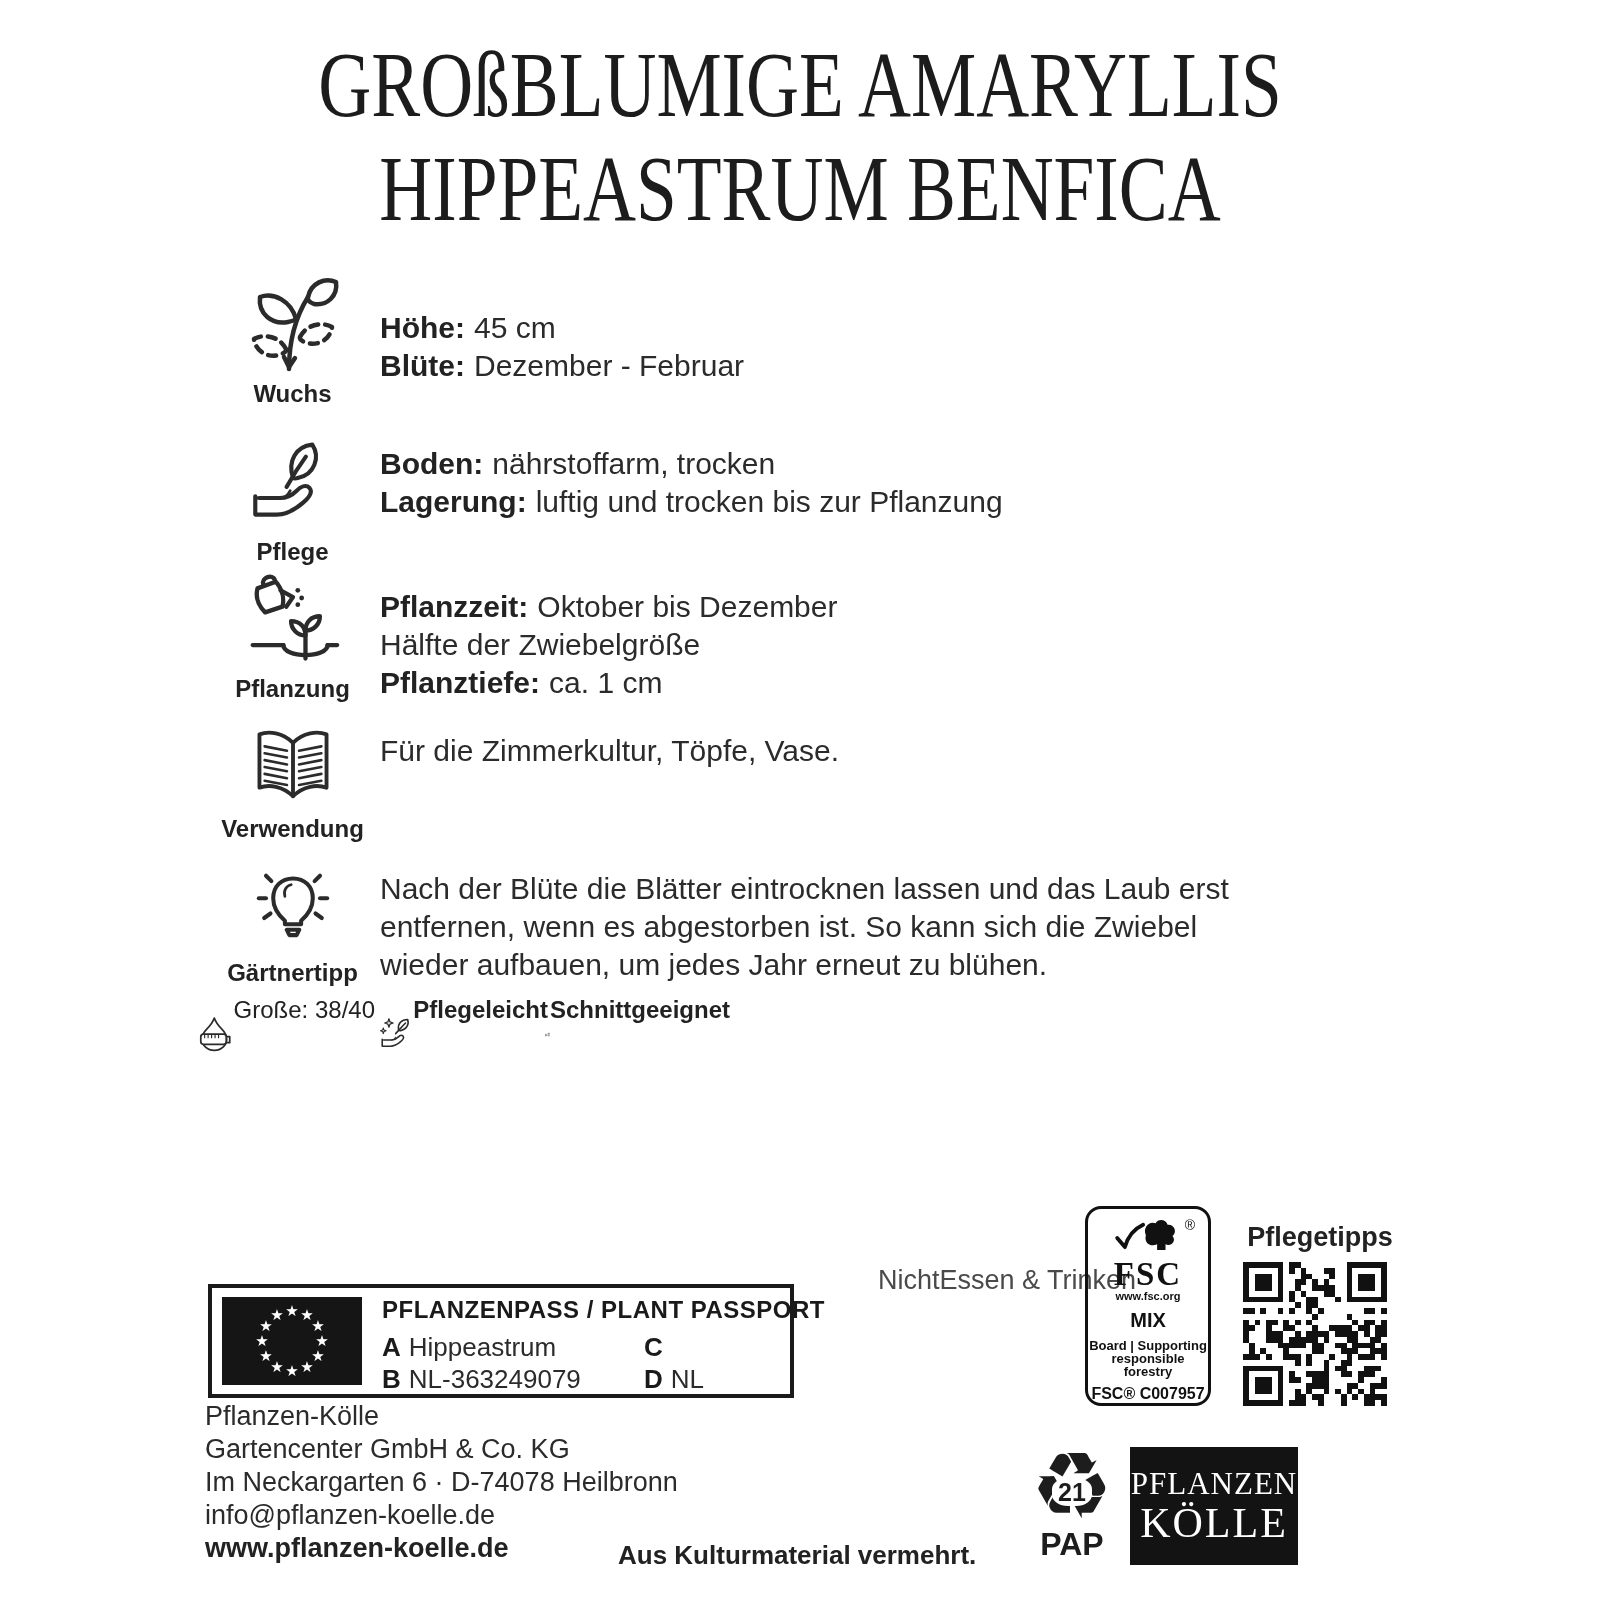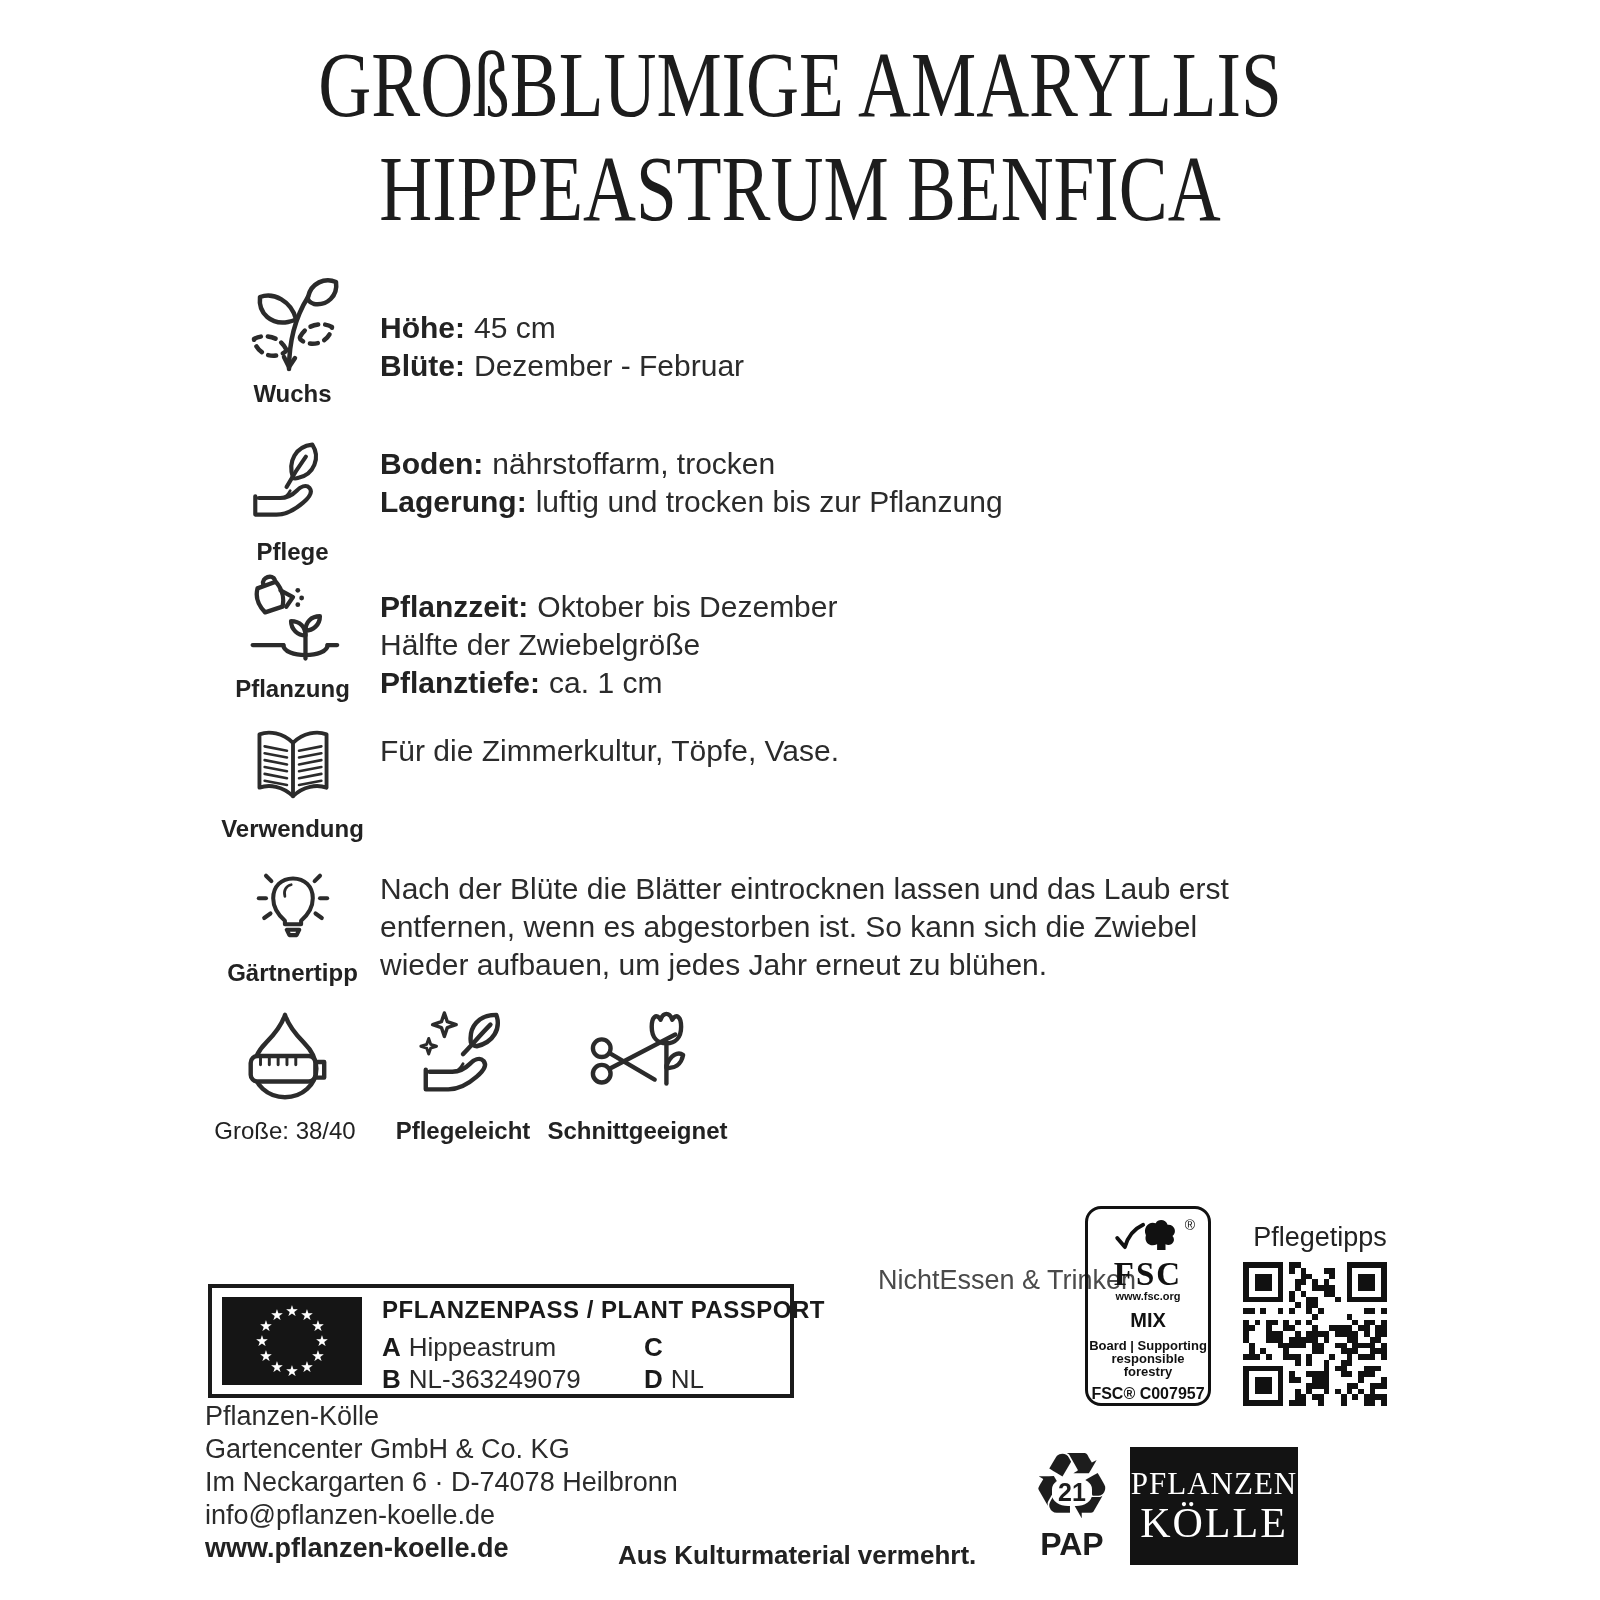--- a/index.html
+++ b/index.html
@@ -19,21 +19,21 @@
   .spec b:empty{margin-right:0}
 
   svg.ic{display:block}
   svg.ic *{stroke:#2b2b2b;stroke-width:4.5;fill:none;stroke-linecap:round;stroke-linejoin:round}
   svg.ic .thin{stroke-width:3}
   svg.ic .dash{stroke-dasharray:8 7}
   svg.ic .fillme{fill:#2b2b2b;stroke:none}
   svg.ic .white{fill:#fff}
 
   
-  .feature{position:absolute;top:1009px;display:flex;flex-direction:column;align-items:center}
+  .feature{position:absolute;top:986px;display:flex;flex-direction:row;align-items:flex-start}
   .feature-label{font-size:24px;color:#222;margin-top:10px;white-space:nowrap}
   .feature-label.bold{font-weight:700}
 
   
   .passport{position:absolute;left:208px;top:1284px;width:586px;height:114px;border:4px solid #1a1a1a;box-sizing:border-box}
   .eu-flag{position:absolute;left:10px;top:9px;width:140px;height:88px;background:#151515}
   .eu-flag span{position:absolute;color:#fff;font-size:15px;line-height:15px;font-family:"DejaVu Sans",sans-serif;transform:translate(-50%,-50%)}
   .pp-title{position:absolute;left:170px;top:8px;font-size:24px;font-weight:700;letter-spacing:.5px;color:#1a1a1a;white-space:nowrap}
   .pp-row{position:absolute;font-size:26px;color:#2b2b2b;white-space:nowrap}
   .pp-key{font-weight:700;margin-right:8px;color:#1a1a1a}
@@ -50,21 +50,21 @@
   .fsc-name{font-family:"Liberation Serif",serif;font-weight:700;font-size:33px;line-height:30px;letter-spacing:2px}
   .fsc-url{font-size:11px;font-weight:700;margin-top:1px}
   .fsc-mix{font-size:20px;font-weight:700;margin-top:7px}
   .fsc-board{font-size:13px;font-weight:700;line-height:13px;text-align:center;margin-top:7px}
   .fsc-license{font-size:16px;font-weight:700;margin-top:7px;white-space:nowrap}
   .fsc-reg{position:absolute;right:13px;top:8px;font-size:14px}
   .fsc svg.fscmark *{stroke:#111}
   .fsc svg.fscmark .fillme{fill:#111;stroke:none}
 
   
-  .qr-label{position:absolute;left:1238px;top:1222px;width:164px;text-align:center;font-size:27px;font-weight:400;color:#222;white-space:nowrap}
+  .qr-label{position:absolute;left:1238px;top:1222px;width:164px;text-align:center;font-size:27px;font-weight:700;color:#222;white-space:nowrap}
   .qr{position:absolute;left:1243px;top:1262px;width:144px;height:144px;display:grid;grid-template-columns:repeat(25,1fr);grid-template-rows:repeat(25,1fr)}
   .qr div.on{background:#111}
 
   
   .address{position:absolute;left:205px;top:1400px;font-size:27px;line-height:33px;color:#2b2b2b}
   .address div{white-space:nowrap}
   .address .site{font-weight:700;color:#222}
   .note{position:absolute;left:618px;top:1540px;font-size:26px;font-weight:700;color:#222;white-space:nowrap}
 
   .pap{position:absolute;left:1016px;top:1440px;width:112px;text-align:center;color:#1d1d1d}

